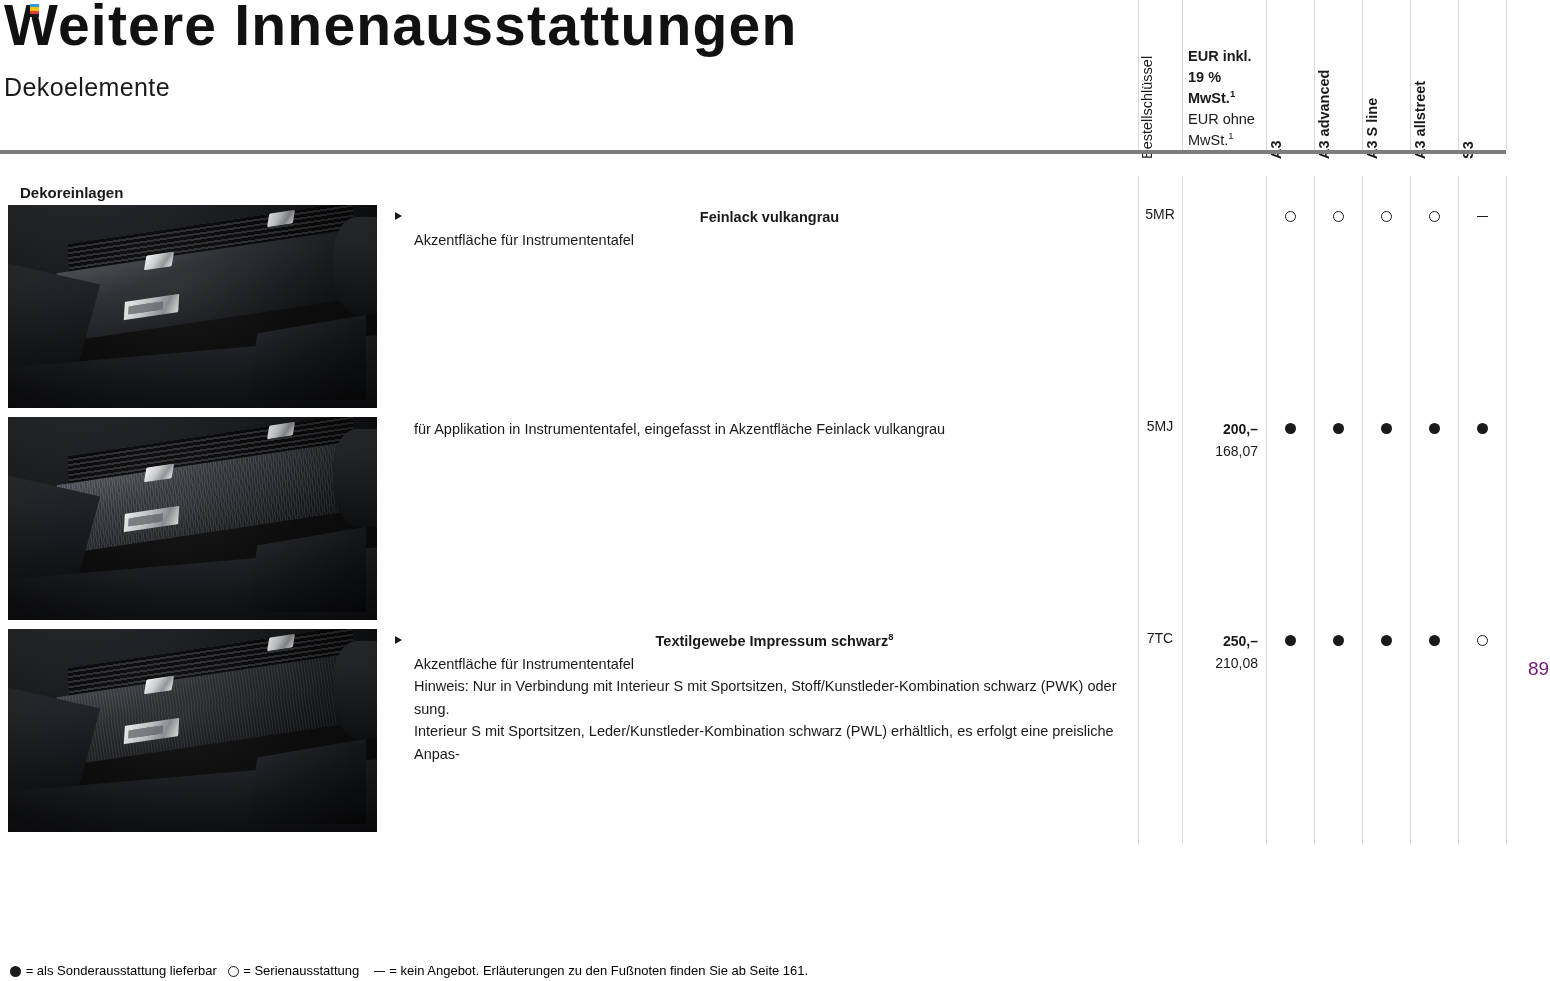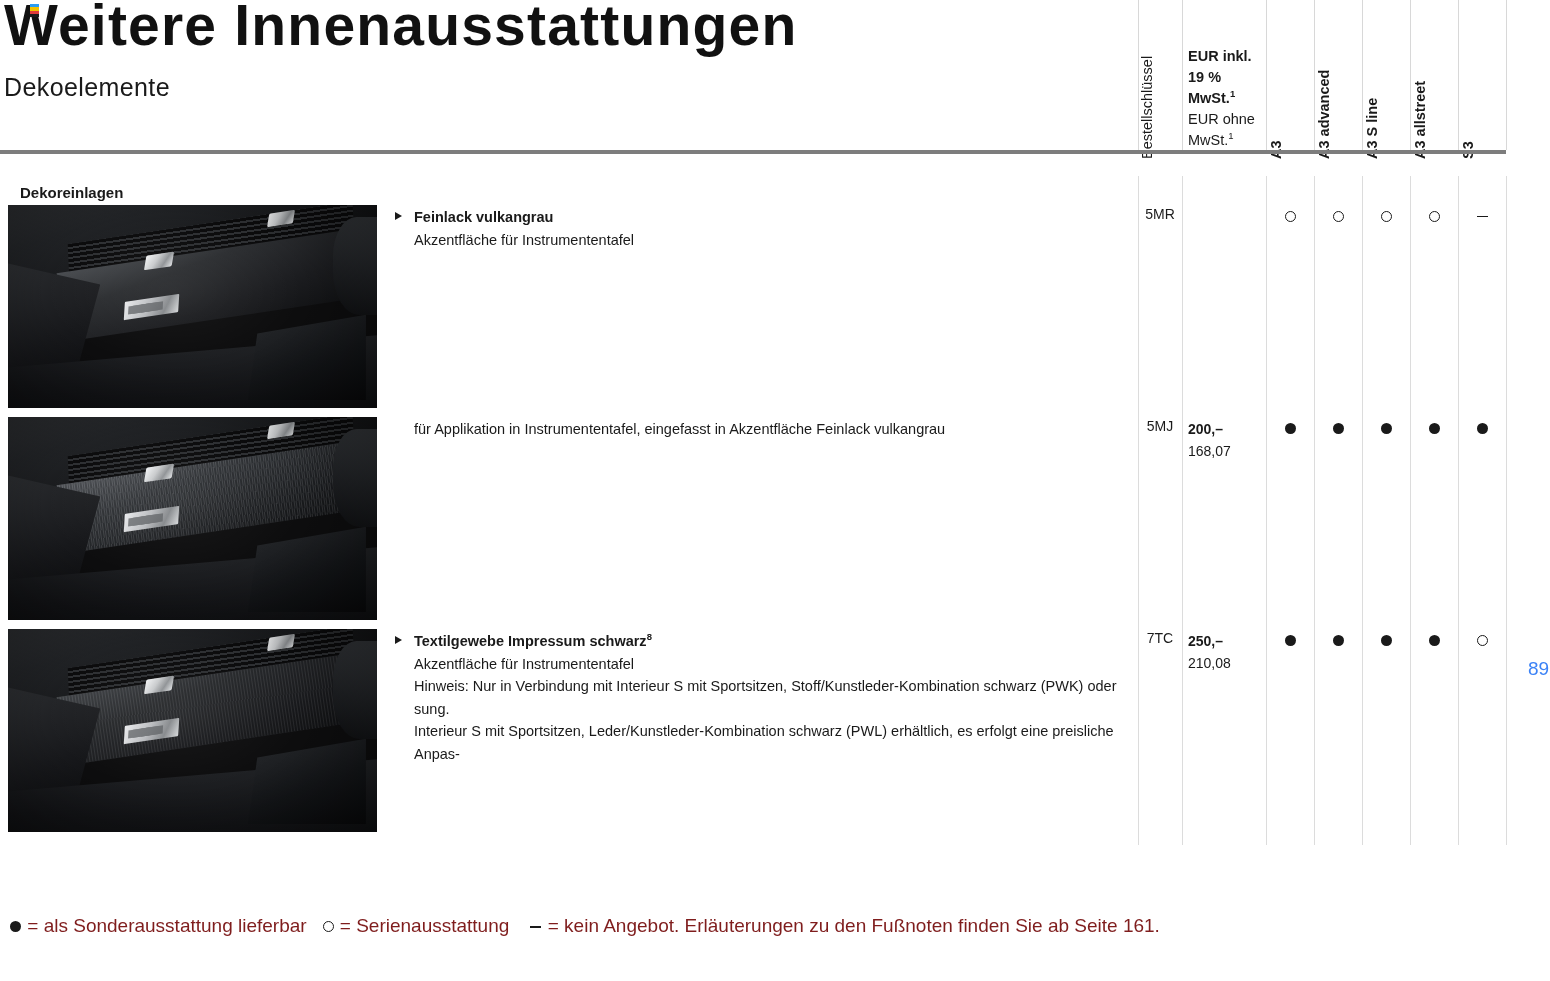--- a/index.html
+++ b/index.html
@@ -121,40 +121,41 @@
   .row-label {
     position: absolute;
     font-size: 14.5px;
     line-height: 22.5px;
     color: #1a1a1a;
   }
   .row-title {
     font-weight: 700;
     position: relative;
     padding-left: 19px;
+    text-align: center;
   }
   .row-title .tri {
     position: absolute;
     left: 0;
     top: 6px;
     width: 0; height: 0;
     border-left: 7px solid #1a1a1a;
     border-top: 4.5px solid transparent;
     border-bottom: 4.5px solid transparent;
   }
   .row-sub { padding-left: 19px; }
 
   .cell {
     position: absolute;
     font-size: 14px;
     text-align: center;
     color: #1a1a1a;
   }
   .cell.key { width: 44px; }
-  .cell.price { width: 70px; text-align: left; line-height: 22px; }
+  .cell.price { width: 70px; text-align: right; line-height: 22px; }
   .cell.price .b { font-weight: 700; }
   .mark {
     position: absolute;
     width: 48px;
     text-align: center;
     font-size: 13px;
     color: #1a1a1a;
   }
   .dot-f, .dot-o {
     display: inline-block;
@@ -256,30 +257,30 @@
     position: absolute; inset: 0;
     background: radial-gradient(ellipse at 45% 42%, rgba(255,255,255,.05) 0%, rgba(0,0,0,0) 45%, rgba(0,0,0,.55) 100%);
   }
 
   
   #page-number {
     position: absolute;
     left: 1528px;
     top: 658px;
     font-size: 19px;
-    color: #3b82f6;
+    color: #701a75;
   }
 
   
   #footer-legend {
     position: absolute;
     left: 10px;
-    top: 915px;
-    font-size: 19px;
-    color: #7f1d1d;
+    top: 963px;
+    font-size: 13px;
+    color: #000000;
     white-space: nowrap;
   }
   #footer-legend .dot-f, #footer-legend .dot-o, #footer-legend .dash {
     margin-right: 1px;
   }
 </style>
 </head>
 <body>
 
 <div id="page-title">Weitere Innenausstattungen</div>

